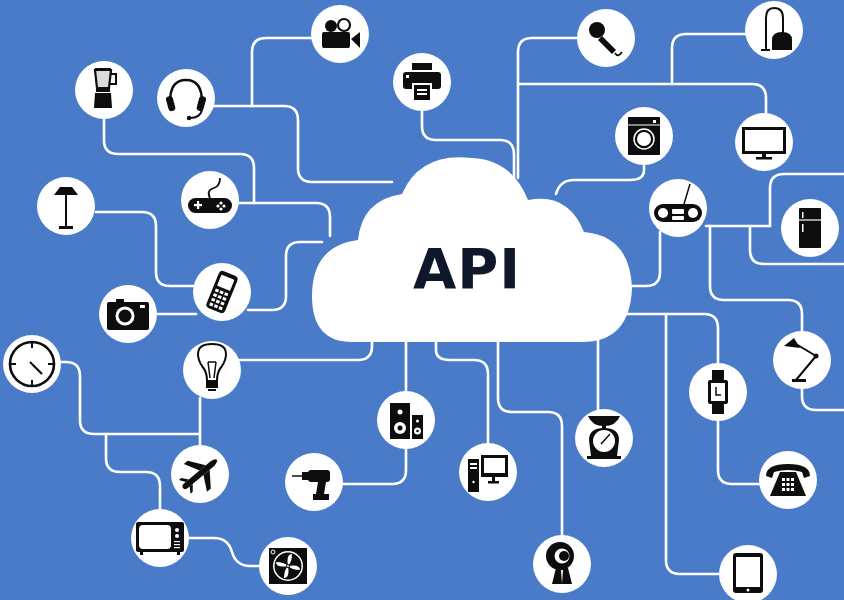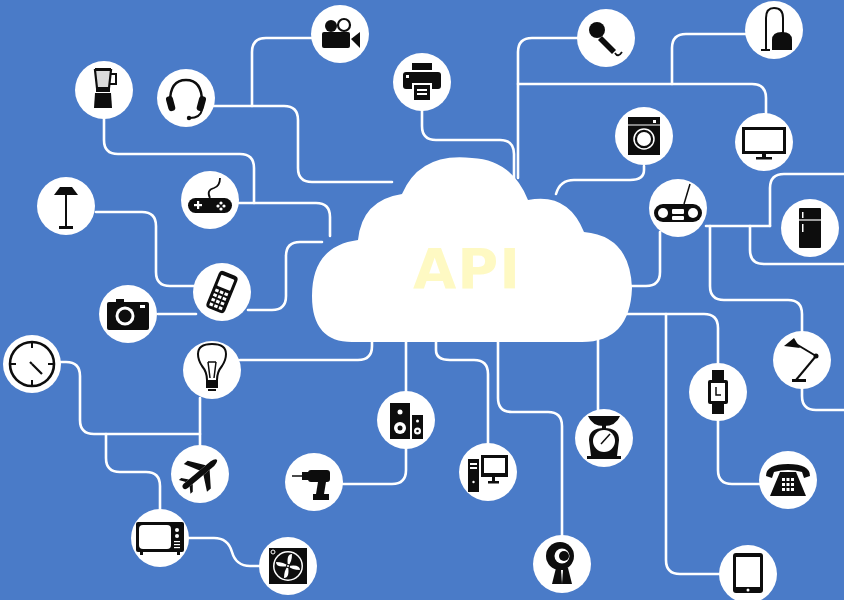--- a/index.html
+++ b/index.html
@@ -5,21 +5,21 @@
   html, body { margin: 0; padding: 0; }
   body { width: 844px; height: 600px; overflow: hidden; background: #4a7bc8; font-family: "Liberation Sans", sans-serif; }
   #stage { position: relative; width: 844px; height: 600px; background: #4a7bc8; }
   #stage svg.net { position: absolute; left: 0; top: 0; }
   .wire { fill: none; stroke: #ffffff; stroke-width: 2.6; stroke-linejoin: round; stroke-linecap: round; }
   .node-circle { fill: #ffffff; }
   .ico { fill: #0d0d0d; }
   .ico-stroke { fill: none; stroke: #0d0d0d; }
   .cloud-label {
     position: absolute; left: 392px; top: 236px; width: 150px; text-align: center;
-    font-family: "DejaVu Sans", sans-serif; font-weight: bold; font-size: 56px; color: #fef9c3; letter-spacing: 1px;
+    font-family: "DejaVu Sans", sans-serif; font-weight: bold; font-size: 56px; color: #0f172a; letter-spacing: 1px;
   }
 </style>
 </head>
 <body>
 
 <div id="stage">
   <svg class="net" width="844" height="600" viewBox="0 0 844 600" xmlns="http://www.w3.org/2000/svg">
 
     <g>
 

